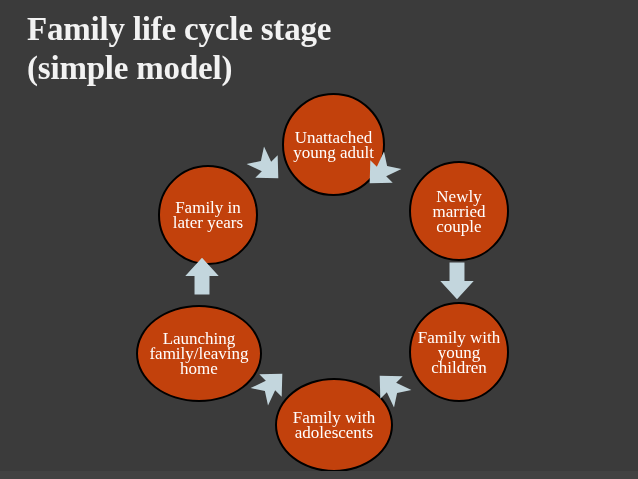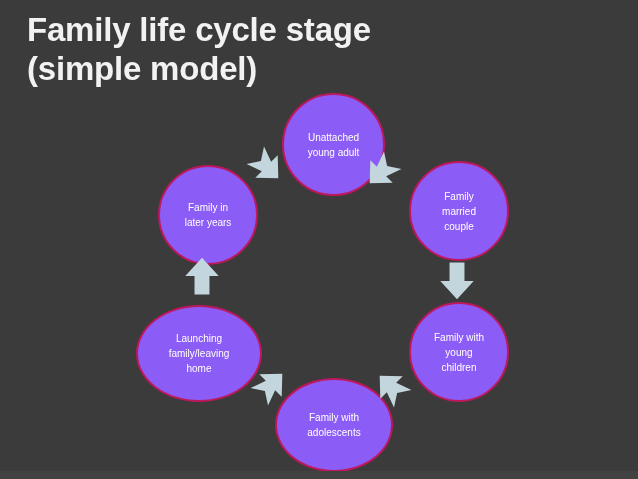--- a/index.html
+++ b/index.html
@@ -6,21 +6,21 @@
     margin: 0;
     padding: 0;
     background: #3b3b3b;
   }
   #slide {
     position: relative;
     width: 638px;
     height: 479px;
     background: #3b3b3b;
     overflow: hidden;
-    font-family: Liberation Sans, sans-serif;
+    font-family: Liberation Serif, serif;
   }
   #bottom-strip {
     position: absolute;
     left: 0;
     bottom: 0;
     width: 638px;
     height: 8px;
     background: #424242;
   }
   #slide-title {
@@ -37,30 +37,30 @@
   }
   #cycle-diagram {
     position: absolute;
     left: 0;
     top: 0;
     width: 638px;
     height: 479px;
   }
   .node {
     position: absolute;
-    background: #8b5cf6;
-    border: 2px solid #be185d;
+    background: #c2410c;
+    border: 2px solid #000000;
     border-radius: 50%;
     box-sizing: border-box;
     display: flex;
     align-items: center;
     justify-content: center;
     text-align: center;
     color: #ffffff;
-    font-size: 10px;
+    font-size: 17px;
     line-height: 15px;
   }
   .node .label {
     white-space: pre-line;
     padding: 0 6px;
   }
   
   #node-0 { left: 282px; top: 93px;  width: 103px; height: 103px; }
   #node-1 { left: 409px; top: 161px; width: 100px; height: 100px; }
   #node-2 { left: 409px; top: 302px; width: 100px; height: 100px; }
@@ -91,21 +91,21 @@
 (simple model)</div>
 
   <div id="cycle-diagram">
 
     <div class="node" id="node-0">
       <span class="label">Unattached
 young adult</span>
     </div>
 
     <div class="node" id="node-1">
-      <span class="label">Family
+      <span class="label">Newly
 married
 couple</span>
     </div>
 
     <div class="node" id="node-2">
       <span class="label">Family with
 young
 children</span>
     </div>
 

